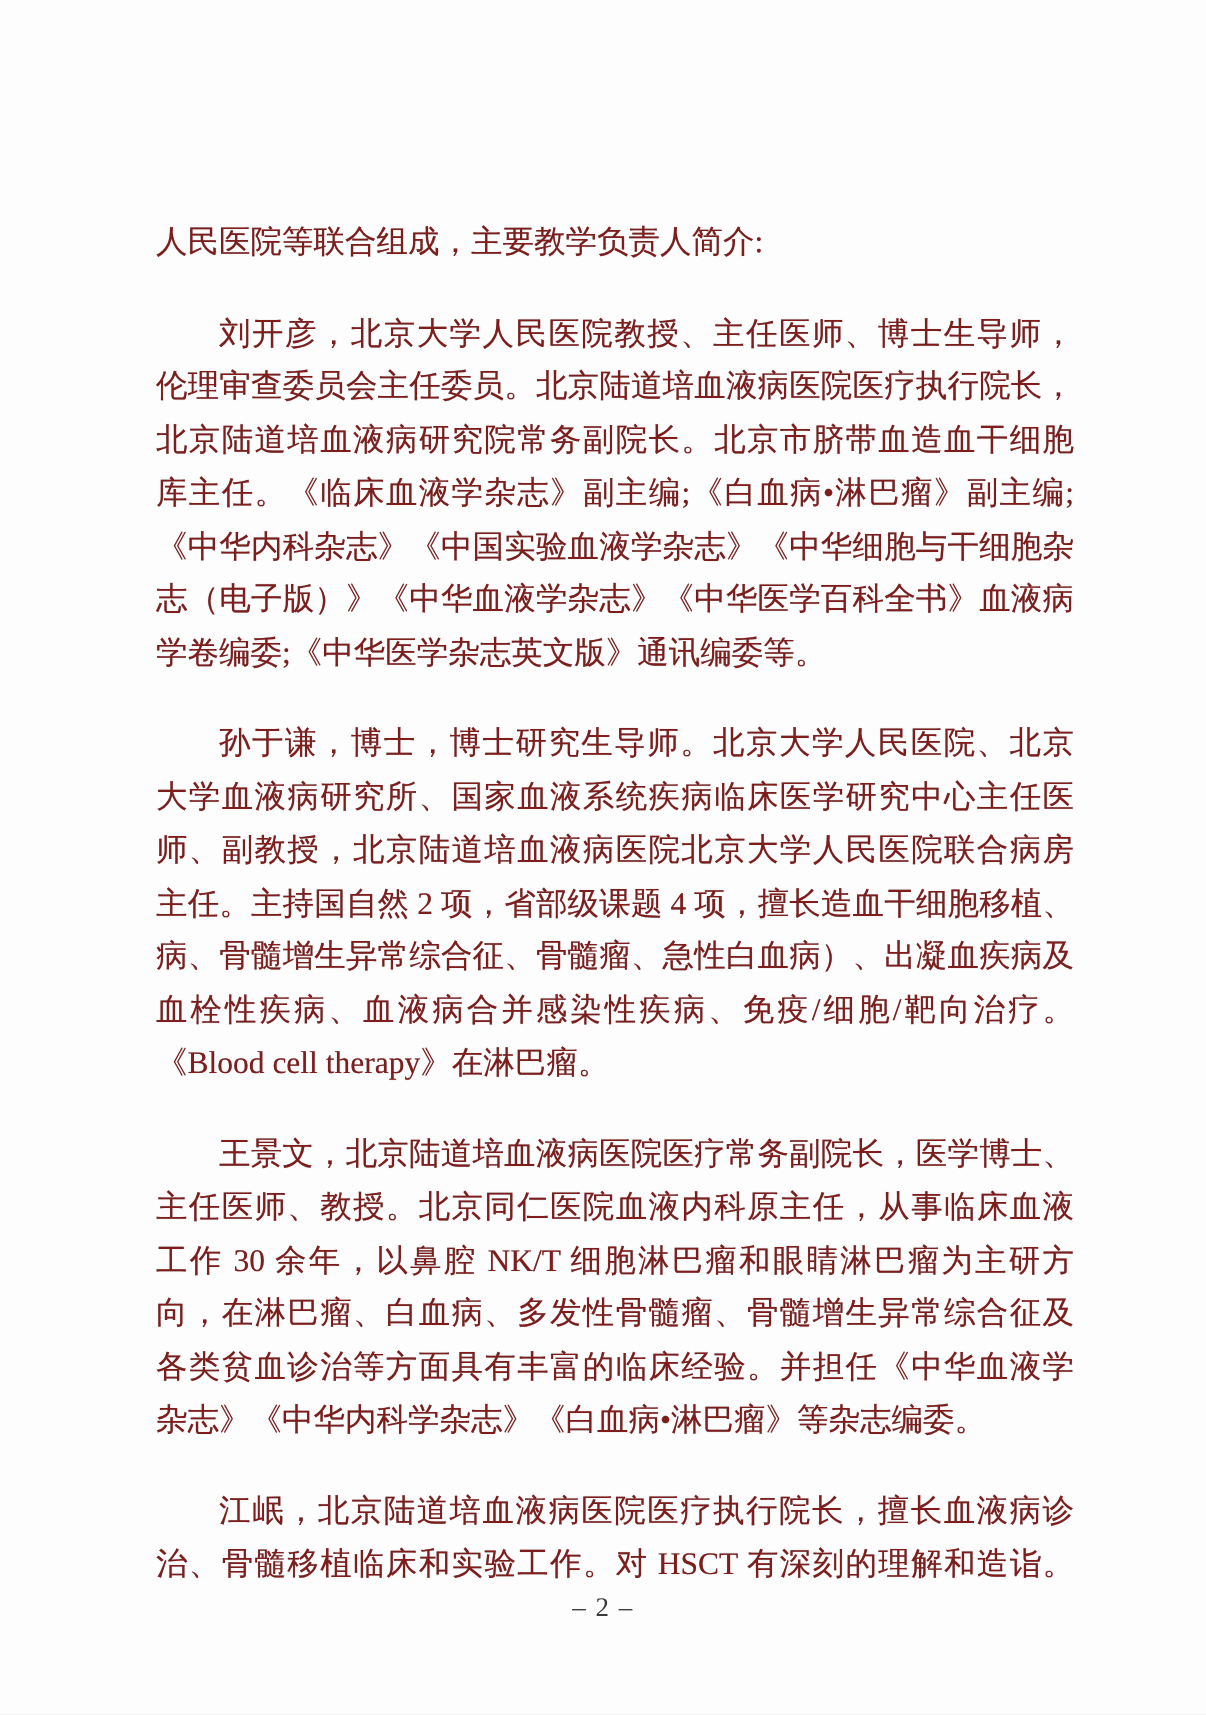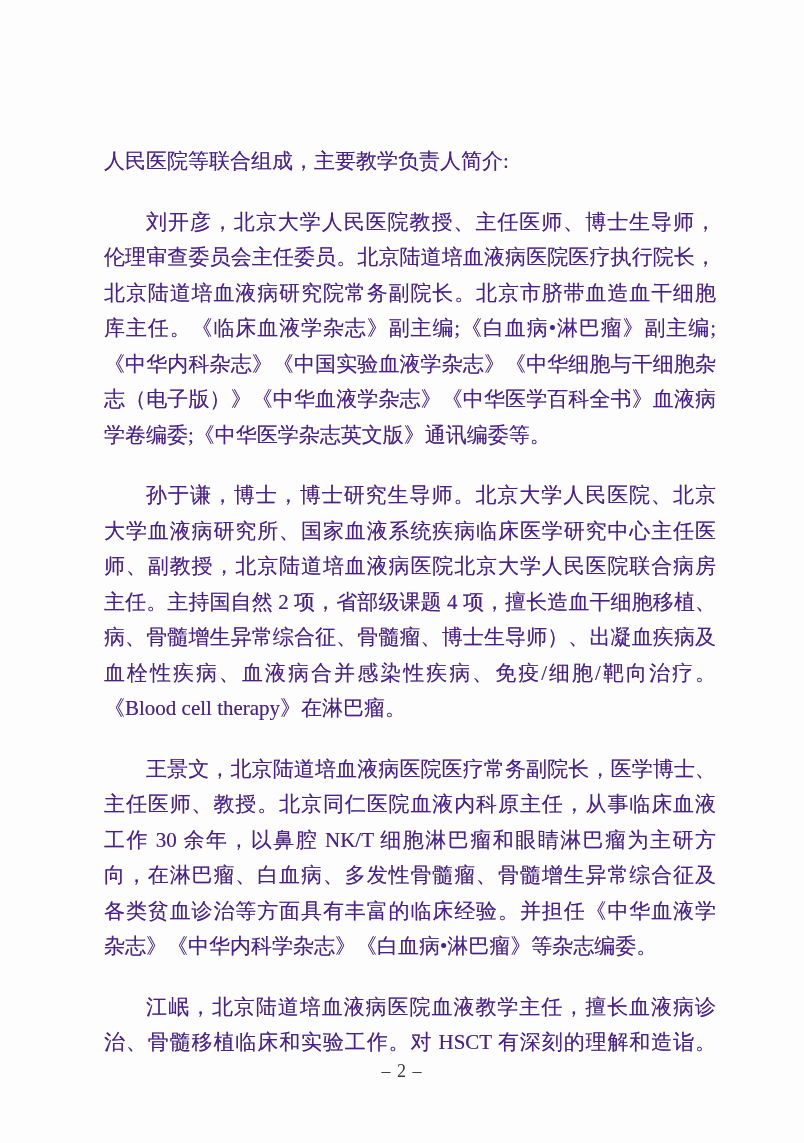--- a/index.html
+++ b/index.html
@@ -14,21 +14,21 @@
     margin: 0 auto;
     background: #fdfdfd;
     overflow: hidden;
     font-family: "Liberation Serif", "DejaVu Serif", serif;
   }
   .textblock {
     position: absolute;
     left: 104px;
     top: 144px;
     width: 612px;
-    color: #4c1d95;
+    color: #7f1d1d;
     font-size: 21px;
     text-shadow: 0 0 0.5px rgba(48,48,48,0.55);
   }
   .paragraph { margin: 0; }
   .line {
     height: 35.5px;
     line-height: 35.5px;
     white-space: nowrap;
     text-align: left;
   }
@@ -66,31 +66,31 @@
         <div class="line fill">库主任。《临床血液学杂志》副主编;《白血病•淋巴瘤》副主编;</div>
         <div class="line fill">《中华内科杂志》《中国实验血液学杂志》《中华细胞与干细胞杂</div>
         <div class="line fill">志（电子版）》《中华血液学杂志》《中华医学百科全书》血液病</div>
         <div class="line">学卷编委;《中华医学杂志英文版》通讯编委等。</div>
       </div>
       <div class="paragraph">
         <div class="line indent fill">孙于谦，博士，博士研究生导师。北京大学人民医院、北京</div>
         <div class="line fill">大学血液病研究所、国家血液系统疾病临床医学研究中心主任医</div>
         <div class="line fill">师、副教授，北京陆道培血液病医院北京大学人民医院联合病房</div>
         <div class="line fill">主任。主持国自然 2 项，省部级课题 4 项，擅长造血干细胞移植、</div>
-        <div class="line fill">病、骨髓增生异常综合征、骨髓瘤、博士生导师）、出凝血疾病及</div>
+        <div class="line fill">病、骨髓增生异常综合征、骨髓瘤、急性白血病）、出凝血疾病及</div>
         <div class="line fill">血栓性疾病、血液病合并感染性疾病、免疫/细胞/靶向治疗。</div>
         <div class="line">《Blood cell therapy》在淋巴瘤。</div>
       </div>
       <div class="paragraph">
         <div class="line indent fill">王景文，北京陆道培血液病医院医疗常务副院长，医学博士、</div>
         <div class="line fill">主任医师、教授。北京同仁医院血液内科原主任，从事临床血液</div>
         <div class="line fill">工作 30 余年，以鼻腔 NK/T 细胞淋巴瘤和眼睛淋巴瘤为主研方</div>
         <div class="line fill">向，在淋巴瘤、白血病、多发性骨髓瘤、骨髓增生异常综合征及</div>
         <div class="line fill">各类贫血诊治等方面具有丰富的临床经验。并担任《中华血液学</div>
         <div class="line">杂志》《中华内科学杂志》《白血病•淋巴瘤》等杂志编委。</div>
       </div>
       <div class="paragraph">
-        <div class="line indent fill">江岷，北京陆道培血液病医院血液教学主任，擅长血液病诊</div>
+        <div class="line indent fill">江岷，北京陆道培血液病医院医疗执行院长，擅长血液病诊</div>
         <div class="line fill">治、骨髓移植临床和实验工作。对 HSCT 有深刻的理解和造诣。</div>
       </div>
     </div>
   <div class="footer">– 2 –</div>
 </div>
 
 </body></html>

